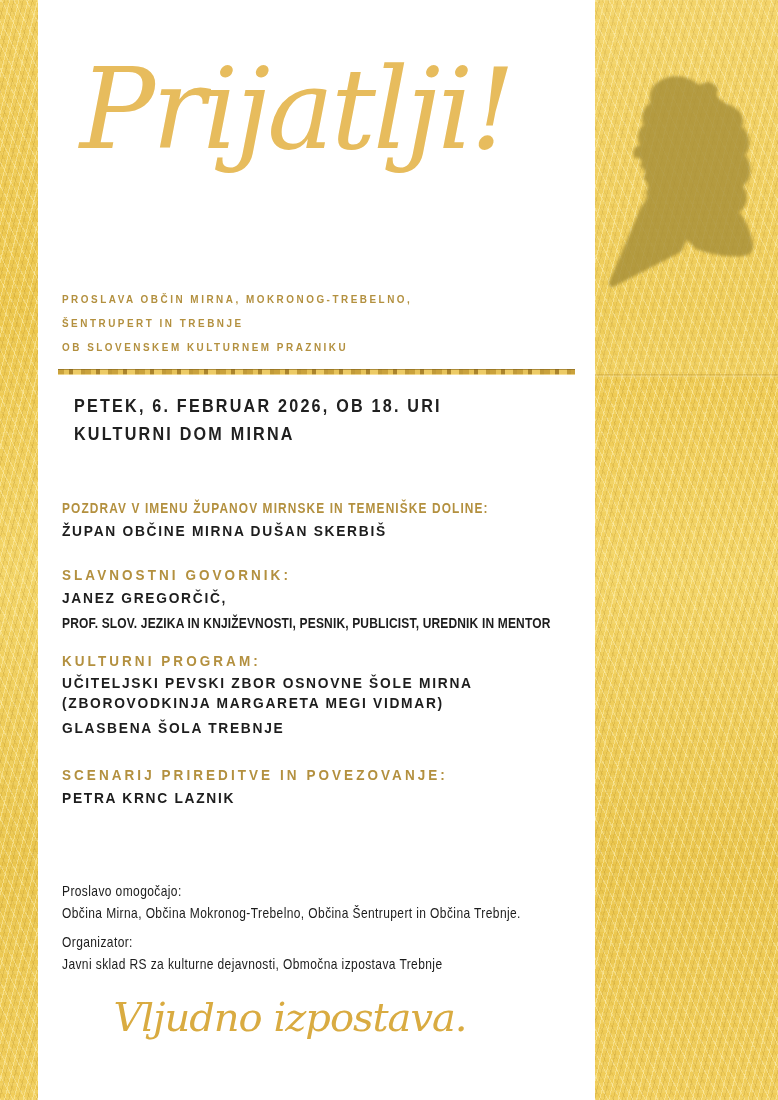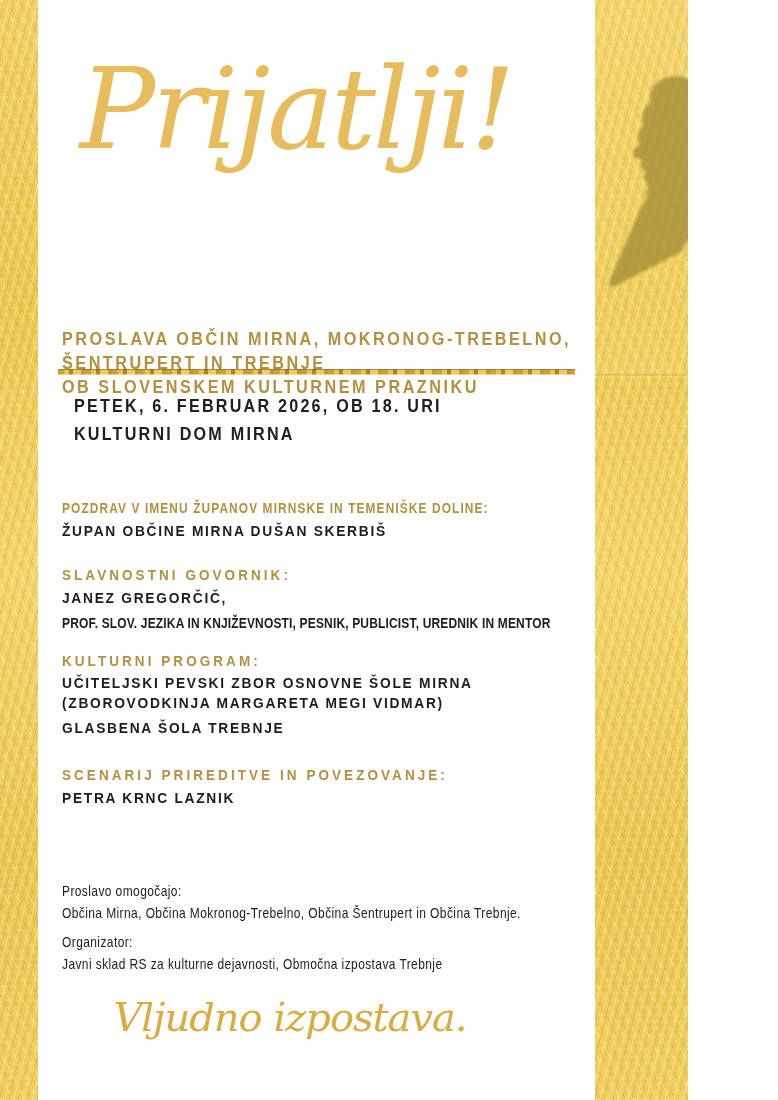--- a/index.html
+++ b/index.html
@@ -1,17 +1,17 @@
 <!DOCTYPE html>
 <html><head>
 <meta charset="utf-8">
 <style>
   html,body{margin:0;padding:0;background:#ffffff;}
   .page{
-    position:relative;width:688px;height:1100px;background:#ffffff;
+    position:relative;width:778px;height:1100px;background:#ffffff;
     overflow:hidden;font-family:"Liberation Sans",sans-serif;
   }
   
   .gold-foil{
     background-color:#edc84e;
     background-image:
       repeating-linear-gradient(104deg, rgba(255,245,190,.45) 0 1px, rgba(0,0,0,0) 1px 4px, rgba(171,132,38,.22) 4px 5px, rgba(0,0,0,0) 5px 9px),
       repeating-linear-gradient(62deg, rgba(255,250,214,.32) 0 1px, rgba(0,0,0,0) 1px 5px, rgba(186,146,44,.18) 5px 6px, rgba(0,0,0,0) 6px 11px),
       repeating-linear-gradient(0deg, rgba(255,240,170,.12) 0 3px, rgba(0,0,0,0) 3px 7px),
       linear-gradient(180deg,#f1cf5f 0%,#ecc64b 28%,#f3d466 52%,#eac54c 78%,#f0cd5a 100%);
@@ -31,22 +31,22 @@
   
   .abs{position:absolute;}
   .script{
     font-family:"DejaVu Serif","Liberation Serif",serif;font-style:italic;
     color:#e7bc5d;white-space:nowrap;
   }
   .title{left:0;top:44px;width:592px;text-align:center;font-size:112px;letter-spacing:-3px;}
   .closing{left:0;top:994px;width:580px;text-align:center;font-size:40px;color:#d9ab41;letter-spacing:-1px;}
 
   .gold-intro{
-    left:62px;top:287px;color:#b3903f;font-weight:600;font-size:18px;
-    letter-spacing:2.8px;line-height:24px;white-space:nowrap;margin-top:40px;
+    left:62px;top:287px;color:#b3903f;font-weight:600;font-size:11px;
+    letter-spacing:2.8px;line-height:24px;white-space:nowrap;
   }
   .gold-intro div{transform:scaleX(.9);transform-origin:0 50%;}
 
   .divider{
     left:58px;top:369px;width:517px;height:6px;
     background:repeating-linear-gradient(90deg,#caa23c 0 6px,#e7c35a 6px 11px,#ab842c 11px 15px,#edcb66 15px 23px,#c19a38 23px 27px);
     box-shadow:inset 0 1px 0 rgba(120,90,20,.55), inset 0 -1px 0 rgba(255,240,190,.6);
   }
 
   .date-block{

